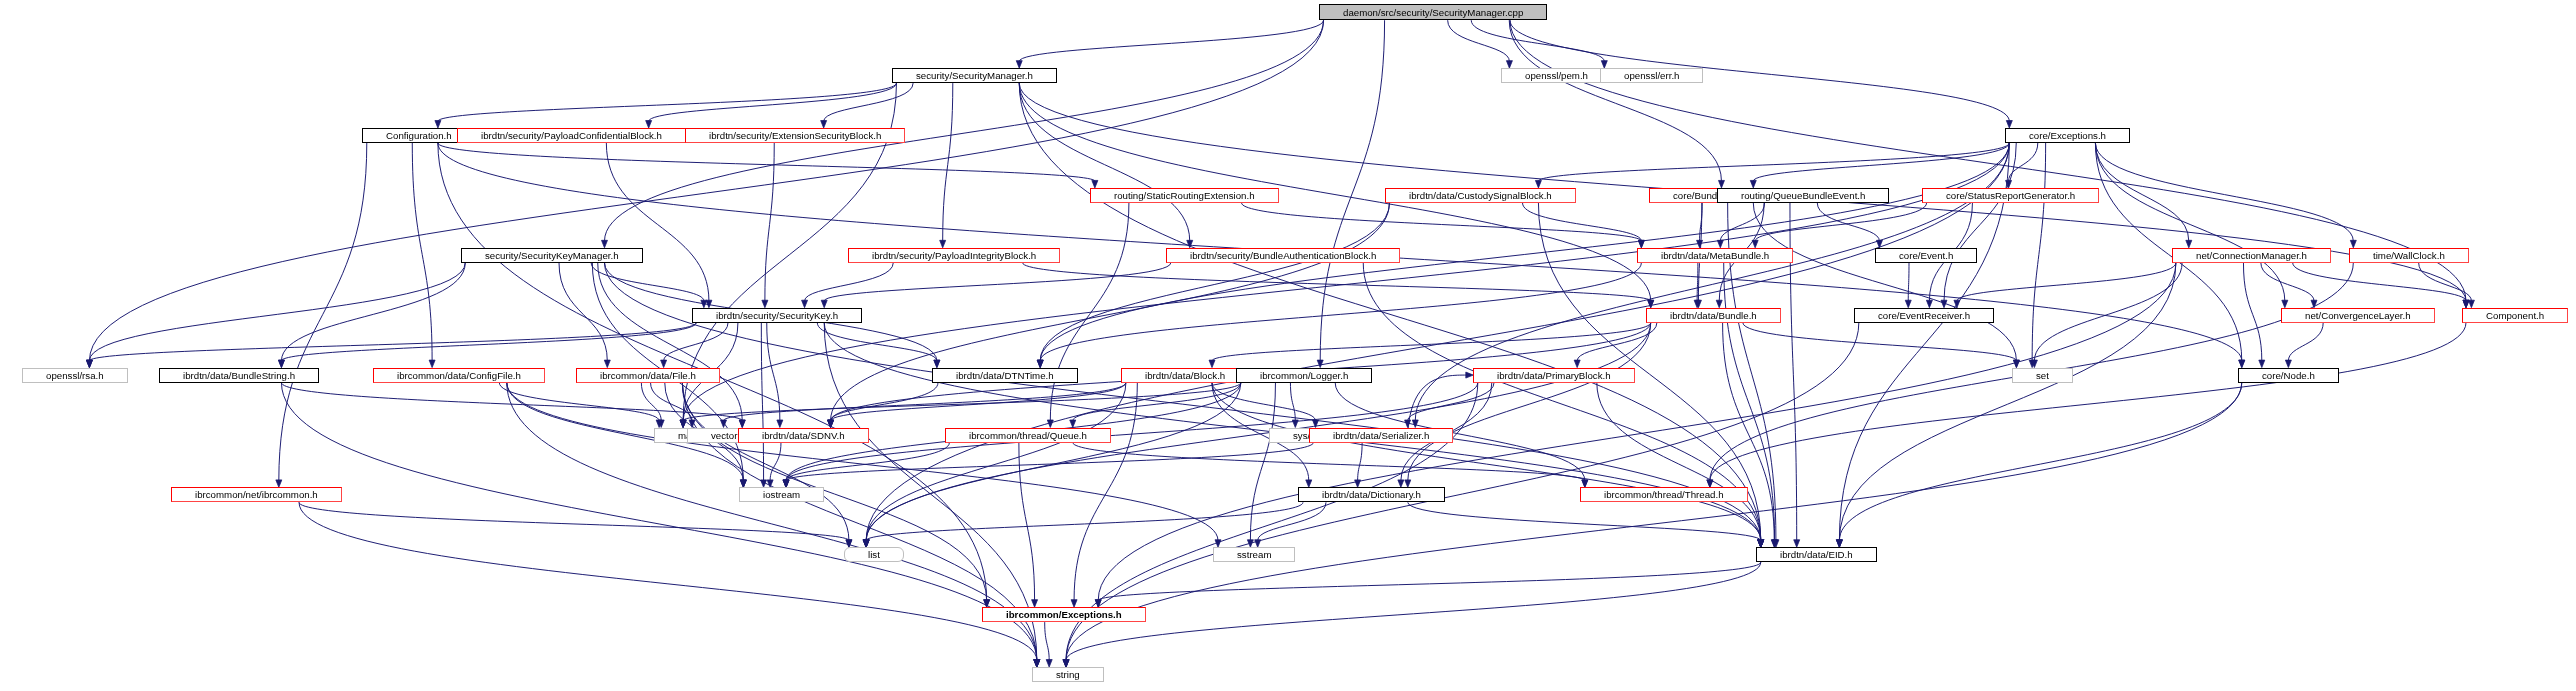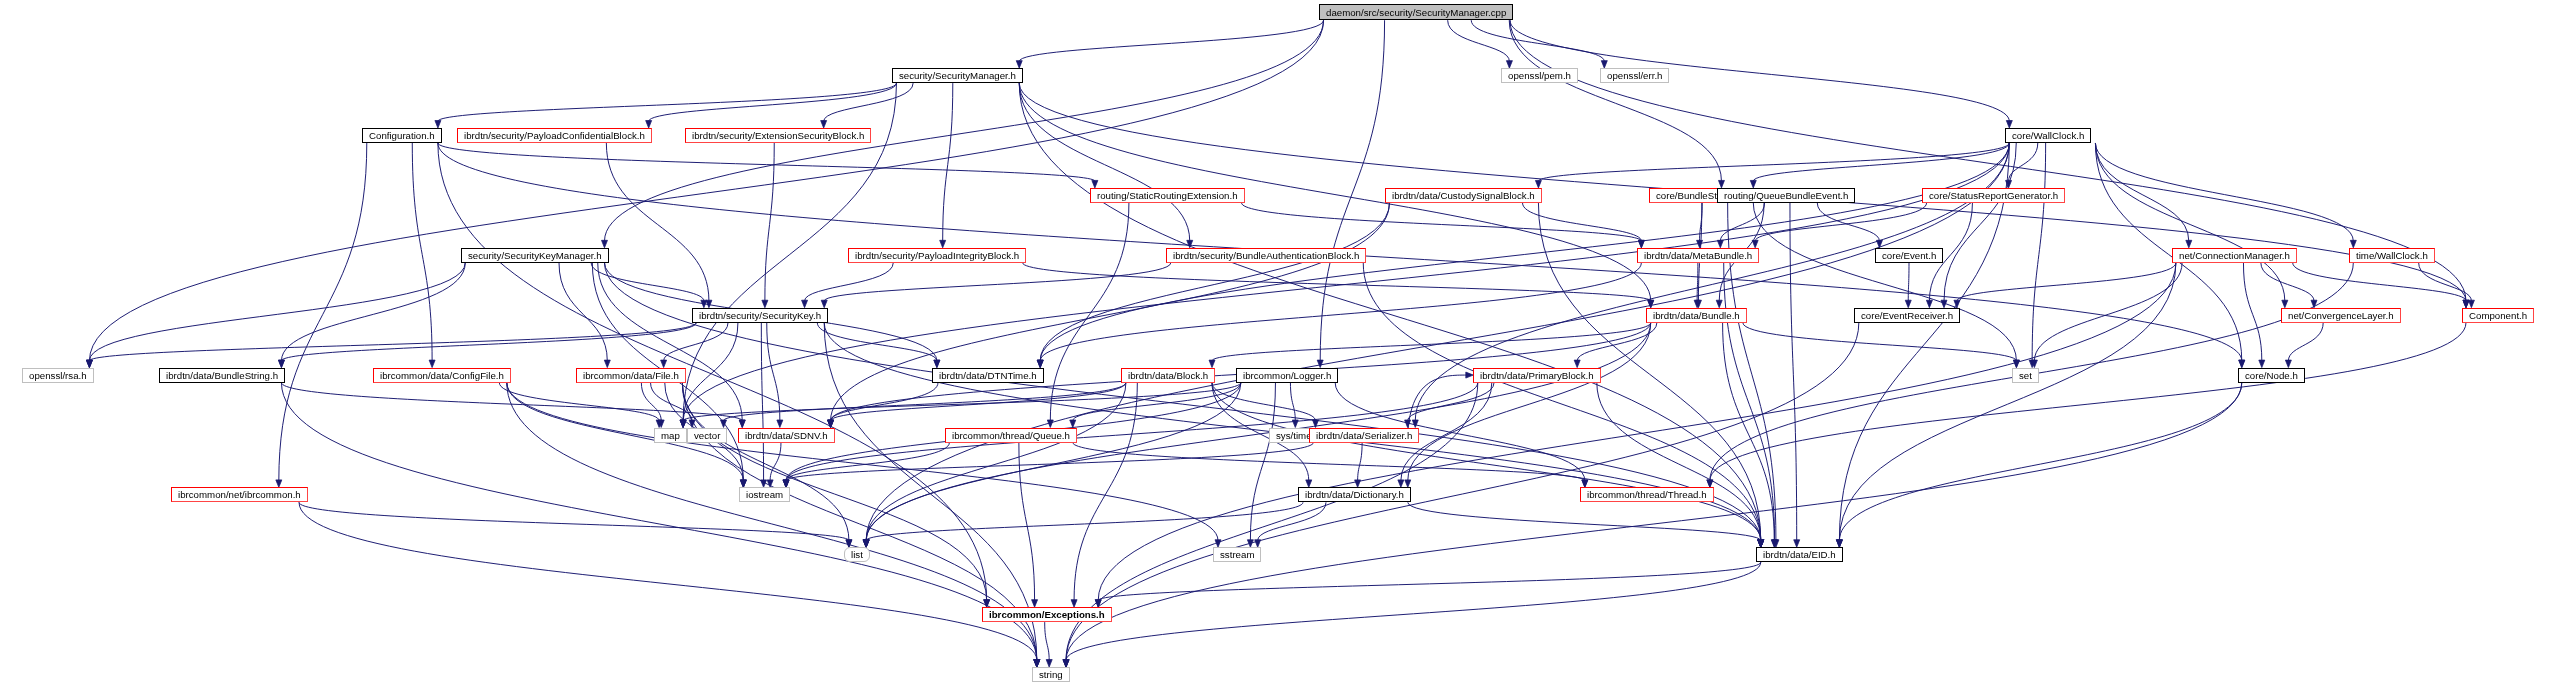--- a/index.html
+++ b/index.html
@@ -1,21 +1,21 @@
 <!DOCTYPE html>
 <html style="font-size:12px"><head>
 <meta charset="utf-8">
 <style>
   html, body { margin:0; padding:0; background:#ffffff; }
   body { width:2576px; height:691px; position:relative; overflow:hidden;
          font-family:"Liberation Sans", sans-serif; }
   #graph { position:absolute; left:0; top:0; width:2576px; height:691px; }
   .node { position:absolute; box-sizing:border-box; height:15px; line-height:13.5px;
           font-size:9.7px; color:#000; text-align:center; white-space:nowrap;
-          background:#fff; padding:0 6px; cursor:pointer; }
+          background:#fff; padding:0 23px; cursor:pointer; }
   .node.root { background:#bfbfbf; border:0.7px solid #000; border-right-width:1.5px; border-bottom-width:1.5px; }
   .node.doc { border:0.7px solid #000; border-right-width:1.5px; border-bottom-width:1.5px; }
   .node.trunc { border:0.7px solid #ff0000; border-right:1.5px solid #ff4444; border-bottom:1.5px solid #ff4444; }
   .node.ext { border:0.7px solid #bfbfbf; border-right-width:1.5px; border-bottom-width:1.5px; }
   svg path.edge { fill:none; stroke:#191970; stroke-width:1.3; }
   svg polygon.arrow { fill:#191970; stroke:#191970; }
 </style>
 </head>
 <body>
 
@@ -319,21 +319,21 @@
       <polygon points="1401,891 1397,881 1405,881" class="arrow"></polygon>
     </svg>
   <div id="nodes">
       <div class="node root" style="visibility: visible; left: 1319px; top: 3.7px; height: 16.5px; line-height: 15px;">daemon/src/security/SecurityManager.cpp</div>
       <div class="node doc" style="visibility: visible; left: 892px; top: 68px; height: 15px; line-height: 13.5px;">security/SecurityManager.h</div>
       <div class="node ext" style="visibility: visible; left: 1501px; top: 68px; height: 15px; line-height: 13.5px;">openssl/pem.h</div>
       <div class="node ext" style="visibility: visible; left: 1600px; top: 68px; height: 15px; line-height: 13.5px;">openssl/err.h</div>
       <div class="node doc" style="visibility: visible; left: 362px; top: 128px; height: 15px; line-height: 13.5px;">Configuration.h</div>
       <div class="node trunc" style="visibility: visible; left: 457px; top: 128px; height: 15px; line-height: 13.5px;">ibrdtn/security/PayloadConfidentialBlock.h</div>
       <div class="node trunc" style="visibility: visible; left: 685px; top: 128px; height: 15px; line-height: 13.5px;">ibrdtn/security/ExtensionSecurityBlock.h</div>
-      <div class="node doc" style="visibility: visible; left: 2005px; top: 128px; height: 15px; line-height: 13.5px;">core/WallClock.h</div>
+      <div class="node doc" style="visibility: visible; left: 2005px; top: 128px; height: 15px; line-height: 13.5px;">core/Exceptions.h</div>
       <div class="node trunc" style="visibility: visible; left: 1090px; top: 188px; height: 15px; line-height: 13.5px;">routing/StaticRoutingExtension.h</div>
       <div class="node trunc" style="visibility: visible; left: 1385px; top: 188px; height: 15px; line-height: 13.5px;">ibrdtn/data/CustodySignalBlock.h</div>
       <div class="node trunc" style="visibility: visible; left: 1649px; top: 188px; height: 15px; line-height: 13.5px;">core/BundleStorage.h</div>
       <div class="node doc" style="visibility: visible; left: 1717px; top: 188px; height: 15px; line-height: 13.5px;">routing/QueueBundleEvent.h</div>
       <div class="node trunc" style="visibility: visible; left: 1922px; top: 188px; height: 15px; line-height: 13.5px;">core/StatusReportGenerator.h</div>
       <div class="node doc" style="visibility: visible; left: 461px; top: 248px; height: 15px; line-height: 13.5px;">security/SecurityKeyManager.h</div>
       <div class="node trunc" style="visibility: visible; left: 848px; top: 248px; height: 15px; line-height: 13.5px;">ibrdtn/security/PayloadIntegrityBlock.h</div>
       <div class="node trunc" style="visibility: visible; left: 1166px; top: 248px; height: 15px; line-height: 13.5px;">ibrdtn/security/BundleAuthenticationBlock.h</div>
       <div class="node trunc" style="visibility: visible; left: 1637px; top: 248px; height: 15px; line-height: 13.5px;">ibrdtn/data/MetaBundle.h</div>
       <div class="node doc" style="visibility: visible; left: 1875px; top: 248px; height: 15px; line-height: 13.5px;">core/Event.h</div>

